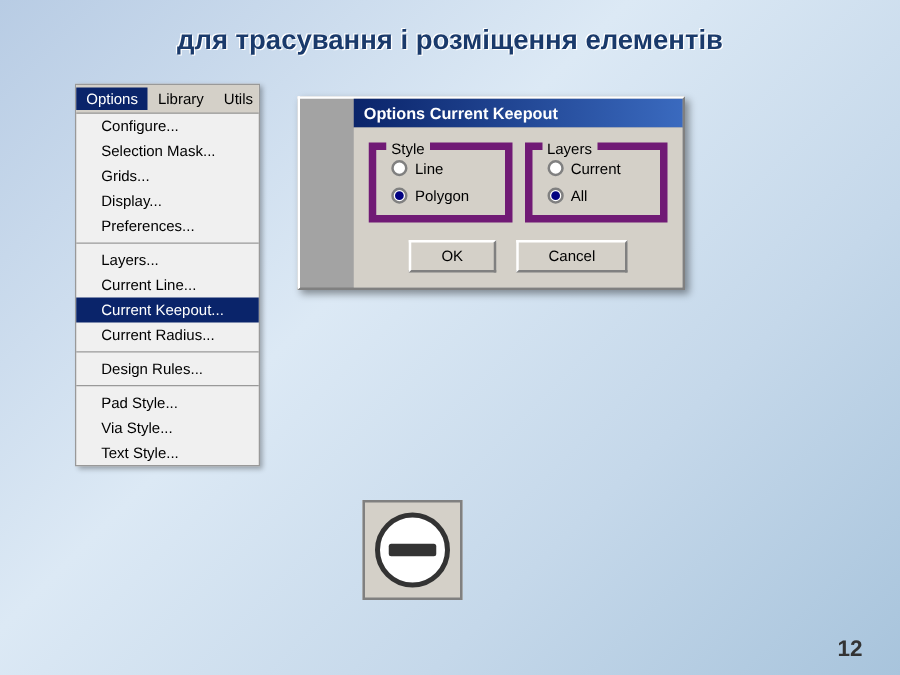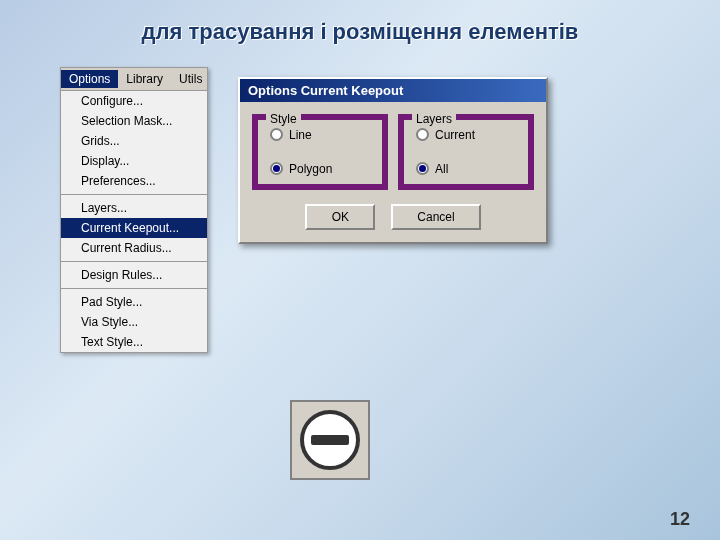--- a/index.html
+++ b/index.html
@@ -84,20 +84,21 @@
     
     .dialog {
       background: #a3a3a3;
       border: 2px solid #fff;
       border-right-color: #808080;
       border-bottom-color: #808080;
       width: 310px;
       box-shadow: 3px 3px 6px rgba(0,0,0,0.4);
       font-size: 12px;
       margin-top: 10px;
+      padding-left: 43px;
     }
 
     .dialog-titlebar {
       background: linear-gradient(to right, #0a246a, #3a6abf);
       color: #fff;
       padding: 4px 8px;
       font-size: 13px;
       font-weight: bold;
       display: flex;
       justify-content: space-between;
@@ -130,21 +131,21 @@
       background: #d4d0c8;
       padding: 0 4px;
       font-size: 12px;
       color: #000;
     }
 
     .radio-item {
       display: flex;
       align-items: center;
       gap: 6px;
-      margin-bottom: 20px;
+      margin-bottom: 8px;
       font-size: 12px;
       cursor: pointer;
     }
 
     .radio-item:last-child {
       margin-bottom: 0;
     }
 
     .radio-btn {
       width: 13px;
@@ -249,20 +250,21 @@
 
     <div class="menu-item">Configure...</div>
     <div class="menu-item">Selection Mask...</div>
     <div class="menu-item">Grids...</div>
     <div class="menu-item">Display...</div>
     <div class="menu-item">Preferences...</div>
 
     <div class="menu-divider"></div>
 
     <div class="menu-item">Layers...</div>
+    <div class="menu-item">Current Line...</div>
     <div class="menu-item selected">Current Keepout...</div>
     <div class="menu-item">Current Radius...</div>
 
     <div class="menu-divider"></div>
 
     <div class="menu-item">Design Rules...</div>
 
     <div class="menu-divider"></div>
 
     <div class="menu-item">Pad Style...</div>

